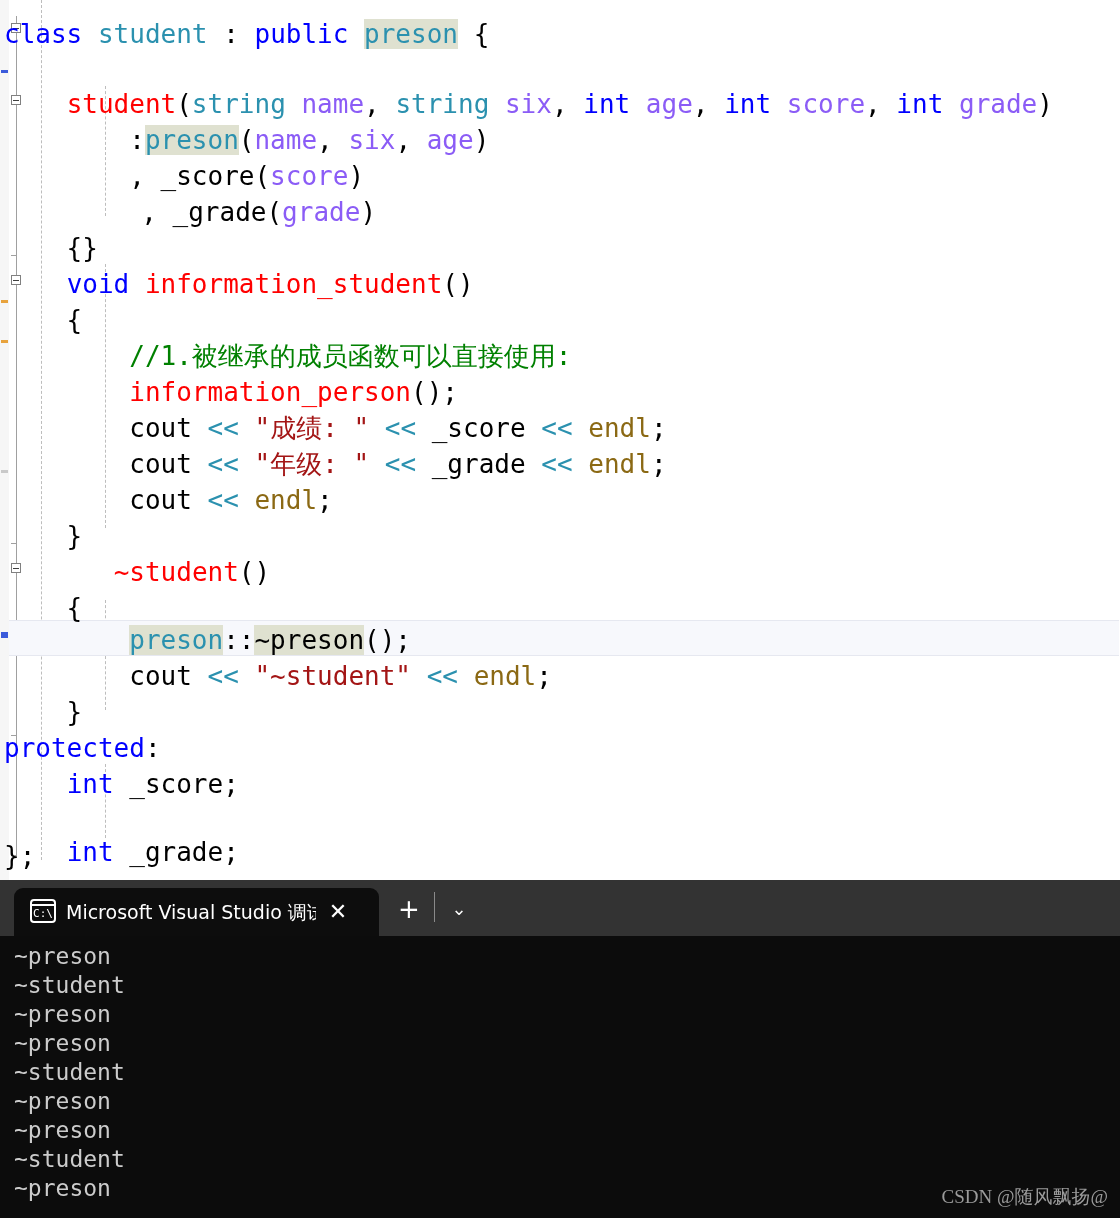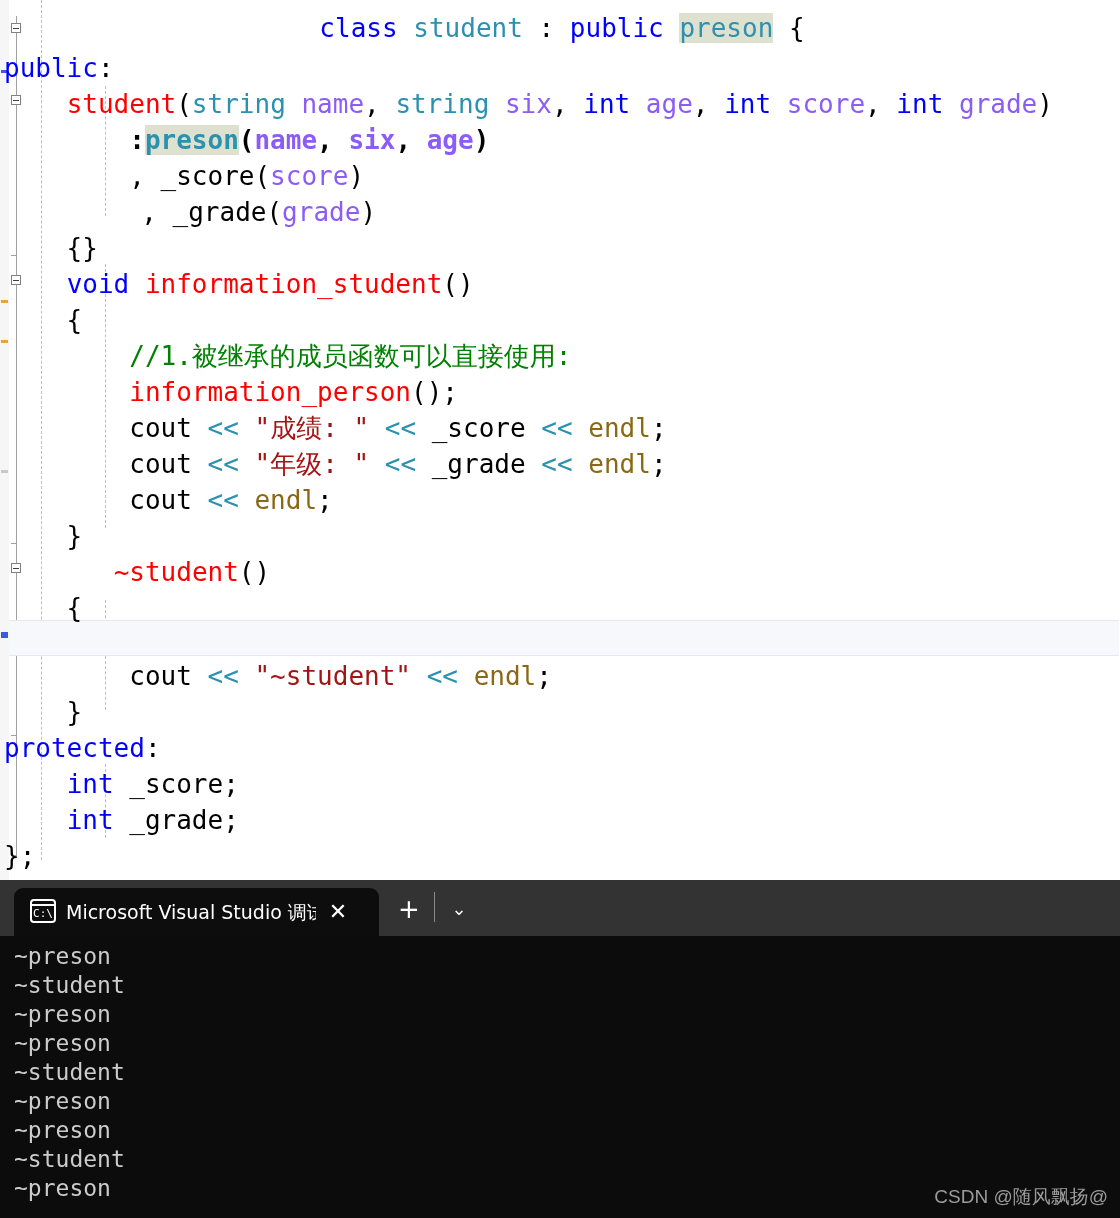--- a/index.html
+++ b/index.html
@@ -120,21 +120,21 @@
   .term-body{
     position:absolute;left:0;top:56px;width:1120px;height:282px;background:#0c0c0c;
   }
   .term-line{
     position:absolute;left:14px;white-space:pre;color:#cccccc;font-size:23px;
     line-height:29px;height:29px;
     font-family:"DejaVu Sans Mono","Liberation Mono",monospace;
   }
   .watermark{
     position:absolute;right:12px;bottom:8px;color:#9b9b9b;font-size:19px;
-    font-family:Liberation Sans, sans-serif;
+    font-family:Liberation Serif, serif;
   }
   
   .term-left-strip{
     position:absolute;left:0;top:0;width:9px;height:338px;background:#1a1f30;
   }
 </style>
 </head>
 <body>
 
 <div id="root">
@@ -164,27 +164,26 @@
     <div class="code-area">
 
       <div class="indent-guide" style="left:41px;top:0px;height:860px;"></div>
       <div class="indent-guide" style="left:105px;top:86px;height:130px;"></div>
       <div class="indent-guide" style="left:105px;top:264px;height:264px;"></div>
       <div class="indent-guide" style="left:105px;top:600px;height:110px;"></div>
       <div class="indent-guide" style="left:105px;top:764px;height:74px;"></div>
 
       <div class="cur-line" style="top:620px;"></div>
 
-      <div class="line" style="top:10px;text-align:center;"><span class="txt"><span class="k">class</span><span class="pl"> </span><span class="ty">student</span><span class="pl"> : </span><span class="k">public</span><span class="pl"> </span><span class="ty hl">preson</span><span class="pl"> {</span></span></div>
-
-      <div class="line" style="top:50px;"><span class="txt"><span class="k">public</span><span class="pl">:</span></span></div>
+      <div class="line" style="top:16px;"><span class="txt"><span class="k">class</span><span class="pl"> </span><span class="ty">student</span><span class="pl"> : </span><span class="k">public</span><span class="pl"> </span><span class="ty hl">preson</span><span class="pl"> {</span></span></div>
+
 
       <div class="line" style="top:86px;"><span class="txt"><span class="pl">    </span><span class="fn">student</span><span class="pl">(</span><span class="ty">string</span><span class="pl"> </span><span class="id">name</span><span class="pl">, </span><span class="ty">string</span><span class="pl"> </span><span class="id">six</span><span class="pl">, </span><span class="k">int</span><span class="pl"> </span><span class="id">age</span><span class="pl">, </span><span class="k">int</span><span class="pl"> </span><span class="id">score</span><span class="pl">, </span><span class="k">int</span><span class="pl"> </span><span class="id">grade</span><span class="pl">)</span></span></div>
 
-      <div class="line" style="top:122px;font-weight:bold;"><span class="txt"><span class="pl">        :</span><span class="ty hl">preson</span><span class="pl">(</span><span class="id">name</span><span class="pl">, </span><span class="id">six</span><span class="pl">, </span><span class="id">age</span><span class="pl">)</span></span></div>
+      <div class="line" style="top:122px;"><span class="txt"><span class="pl">        :</span><span class="ty hl">preson</span><span class="pl">(</span><span class="id">name</span><span class="pl">, </span><span class="id">six</span><span class="pl">, </span><span class="id">age</span><span class="pl">)</span></span></div>
 
       <div class="line" style="top:158px;"><span class="txt"><span class="pl">        , _score(</span><span class="id">score</span><span class="pl">)</span></span></div>
 
       <div class="line" style="top:194px;padding-left:12px;"><span class="txt"><span class="pl">        , _grade(</span><span class="id">grade</span><span class="pl">)</span></span></div>
 
       <div class="line" style="top:230px;"><span class="txt"><span class="pl">    {}</span></span></div>
 
       <div class="line" style="top:266px;text-decoration:underline;"><span class="txt"><span class="pl">    </span><span class="k">void</span><span class="pl"> </span><span class="fn">information_student</span><span class="pl">()</span></span></div>
 
       <div class="line" style="top:302px;"><span class="txt"><span class="pl">    {</span></span></div>
@@ -198,30 +197,31 @@
       <div class="line" style="top:446px;"><span class="txt"><span class="pl">        cout </span><span class="op">&lt;&lt;</span><span class="pl"> </span><span class="str">"<span class="cjk">年级</span>: "</span><span class="pl"> </span><span class="op">&lt;&lt;</span><span class="pl"> _grade </span><span class="op">&lt;&lt;</span><span class="pl"> </span><span class="en">endl</span><span class="pl">;</span></span></div>
 
       <div class="line" style="top:482px;"><span class="txt"><span class="pl">        cout </span><span class="op">&lt;&lt;</span><span class="pl"> </span><span class="en">endl</span><span class="pl">;</span></span></div>
 
       <div class="line" style="top:518px;"><span class="txt"><span class="pl">    }</span></span></div>
 
       <div class="line" style="top:554px;padding-left:47px;"><span class="txt"><span class="pl">    </span><span class="fn">~student</span><span class="pl">()</span></span></div>
 
       <div class="line" style="top:590px;"><span class="txt"><span class="pl">    {</span></span></div>
 
+      <div class="line" style="top:622px;"><span class="txt"><span class="pl">        </span><span class="ty hl">preson</span><span class="pl">::</span><span class="pl hl">~preson</span><span class="pl">();</span></span></div>
 
       <div class="line" style="top:658px;"><span class="txt"><span class="pl">        cout </span><span class="op">&lt;&lt;</span><span class="pl"> </span><span class="str">"~student"</span><span class="pl"> </span><span class="op">&lt;&lt;</span><span class="pl"> </span><span class="en">endl</span><span class="pl">;</span></span></div>
 
       <div class="line" style="top:694px;"><span class="txt"><span class="pl">    }</span></span></div>
 
       <div class="line" style="top:730px;"><span class="txt"><span class="k">protected</span><span class="pl">:</span></span></div>
 
       <div class="line" style="top:766px;"><span class="txt"><span class="pl">    </span><span class="k">int</span><span class="pl"> _score;</span></span></div>
 
-      <div class="line" style="top:802px;"><span class="txt"><span class="pl">    </span><span class="k">int</span><span class="pl"> _grade;</span></span></div>
+      <div class="line" style="top:834px;"><span class="txt"><span class="pl">    </span><span class="k">int</span><span class="pl"> _grade;</span></span></div>
 
       <div class="line" style="top:838px;"><span class="txt"><span class="pl">};</span></span></div>
 
     </div>
   </div>
 
   <div id="terminal">
     <div class="term-left-strip"></div>
 
     <div class="term-tabbar">

